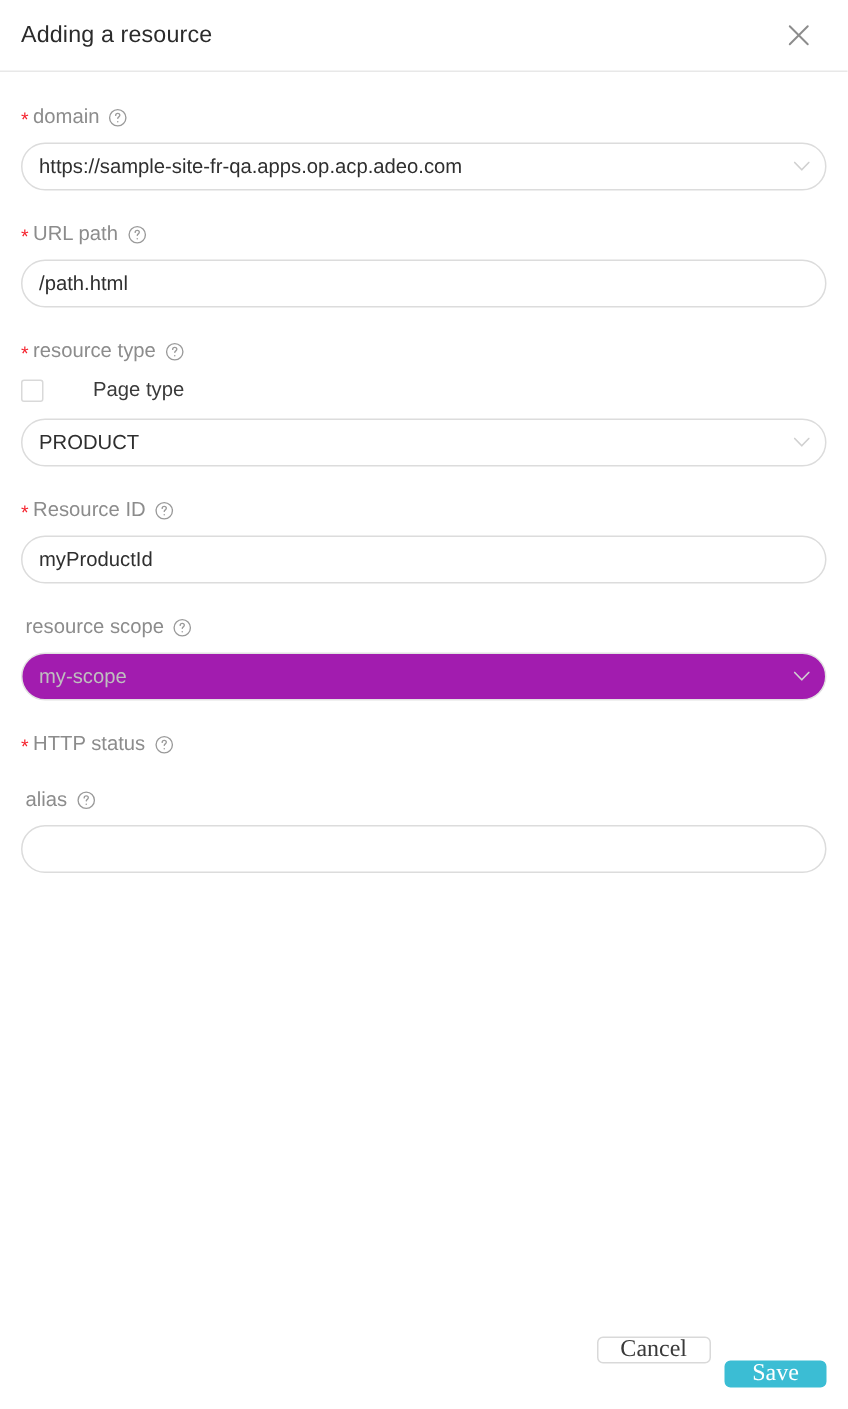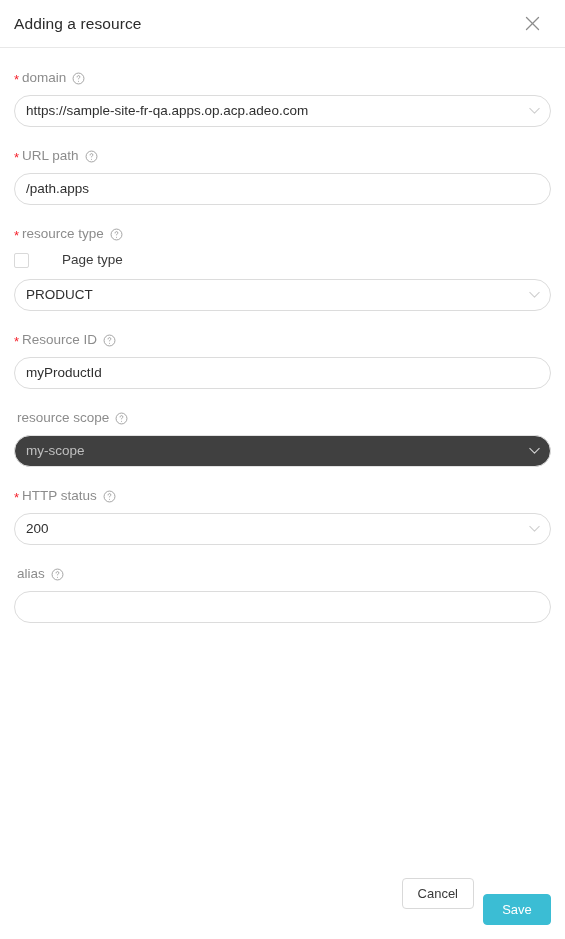--- a/index.html
+++ b/index.html
@@ -106,21 +106,21 @@
     box-sizing: border-box;
     display: flex;
     align-items: center;
     padding: 0 11px;
     font-size: 13.5px;
     color: #2f2f2f;
     cursor: text;
   }
   .control.select { cursor: pointer; padding-right: 28px; }
   .control.disabled {
-    background: #404040;
+    background: #a21caf;
     border-color: #e2e2e2;
     cursor: not-allowed;
   }
   .control.disabled .control-value { color: #bfbfbf; }
   .control-value {
     white-space: nowrap;
     overflow: hidden;
     text-overflow: ellipsis;
     line-height: 30px;
   }
@@ -161,32 +161,33 @@
 
   
   .modal-footer {
     padding: 0 14px 14px 14px;
     display: flex;
     justify-content: flex-end;
     align-items: center;
     gap: 9px;
   }
   .btn {
-    height: 31px;
+    height: 18px;
     min-width: 68px;
     border-radius: 4px;
-    font-size: 13px;
+    font-size: 16px;
     display: inline-flex;
     align-items: center;
     justify-content: center;
     padding: 0 15px;
     box-sizing: border-box;
     cursor: pointer;
     border: 1px solid transparent;
     user-select: none;
+    font-family: Liberation Serif, serif;
   }
   .btn-default {
     background: #ffffff;
     border-color: #d9d9d9;
     color: #3a3a3a;
   }
   .btn-primary {
     background: #3bbdd4;
     border-color: #3bbdd4;
     color: #ffffff;
@@ -238,21 +239,21 @@
         <span class="label-text">URL path</span>
         <span class="help-icon">
           <svg width="13" height="13" viewBox="0 0 16 16" fill="none" stroke="currentColor" stroke-width="1.1">
             <circle cx="8" cy="8" r="6.7"></circle>
             <path d="M6.3 6.1c0-1 .8-1.7 1.7-1.7s1.7.7 1.7 1.6c0 1.2-1.6 1.3-1.7 2.5" stroke-linecap="round"></path>
             <circle cx="8" cy="11.3" r="0.62" fill="currentColor" stroke="none"></circle>
           </svg>
         </span>
       </div>
       <div class="control">
-        <span class="control-value">/path.apps</span>
+        <span class="control-value">/path.html</span>
       </div>
     </div>
 
     <div class="form-item type-item">
       <div class="field-label">
         <span class="req-star">*</span>
         <span class="label-text">resource type</span>
         <span class="help-icon">
           <svg width="13" height="13" viewBox="0 0 16 16" fill="none" stroke="currentColor" stroke-width="1.1">
             <circle cx="8" cy="8" r="6.7"></circle>
@@ -319,28 +320,20 @@
         <span class="req-star">*</span>
         <span class="label-text">HTTP status</span>
         <span class="help-icon">
           <svg width="13" height="13" viewBox="0 0 16 16" fill="none" stroke="currentColor" stroke-width="1.1">
             <circle cx="8" cy="8" r="6.7"></circle>
             <path d="M6.3 6.1c0-1 .8-1.7 1.7-1.7s1.7.7 1.7 1.6c0 1.2-1.6 1.3-1.7 2.5" stroke-linecap="round"></path>
             <circle cx="8" cy="11.3" r="0.62" fill="currentColor" stroke="none"></circle>
           </svg>
         </span>
       </div>
-      <div class="control select">
-        <span class="control-value">200</span>
-        <span class="chevron">
-          <svg width="11" height="7" viewBox="0 0 11 7" fill="none" stroke="currentColor" stroke-width="1.1" stroke-linecap="round" stroke-linejoin="round">
-            <polyline points="0.8,0.8 5.5,5.7 10.2,0.8"></polyline>
-          </svg>
-        </span>
-      </div>
     </div>
 
     <div class="form-item">
       <div class="field-label">
         <span class="req-star"></span>
         <span class="label-text">alias</span>
         <span class="help-icon">
           <svg width="13" height="13" viewBox="0 0 16 16" fill="none" stroke="currentColor" stroke-width="1.1">
             <circle cx="8" cy="8" r="6.7"></circle>
             <path d="M6.3 6.1c0-1 .8-1.7 1.7-1.7s1.7.7 1.7 1.6c0 1.2-1.6 1.3-1.7 2.5" stroke-linecap="round"></path>

